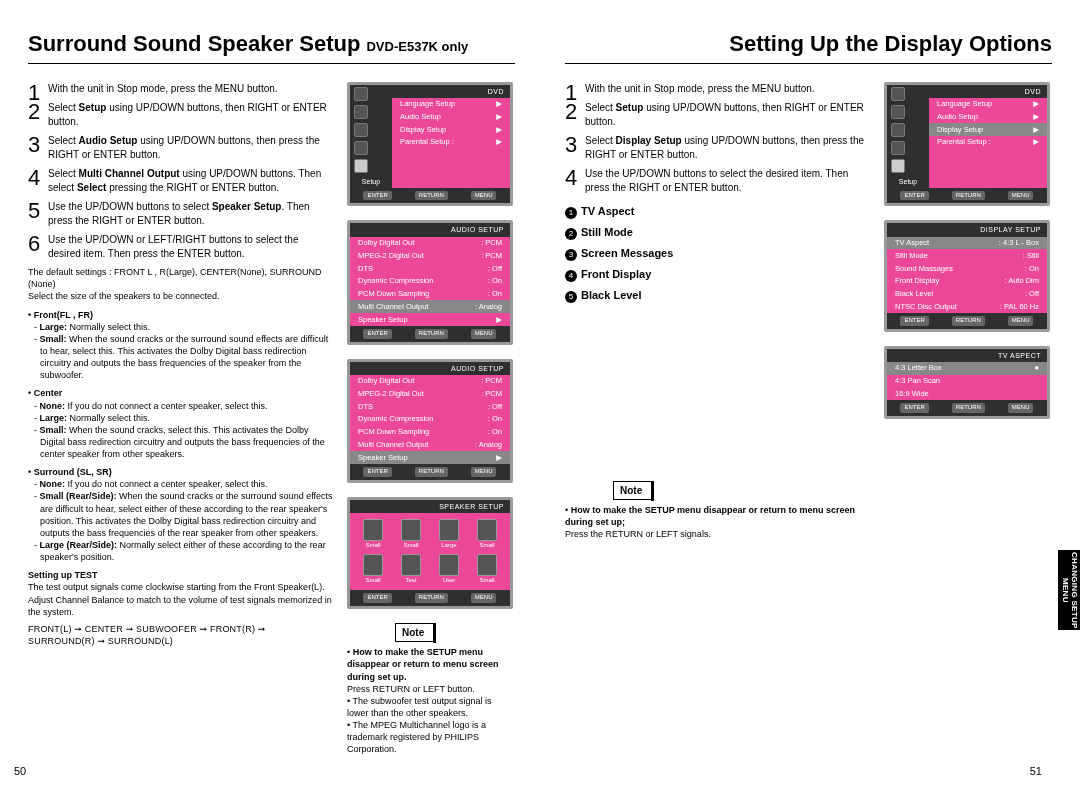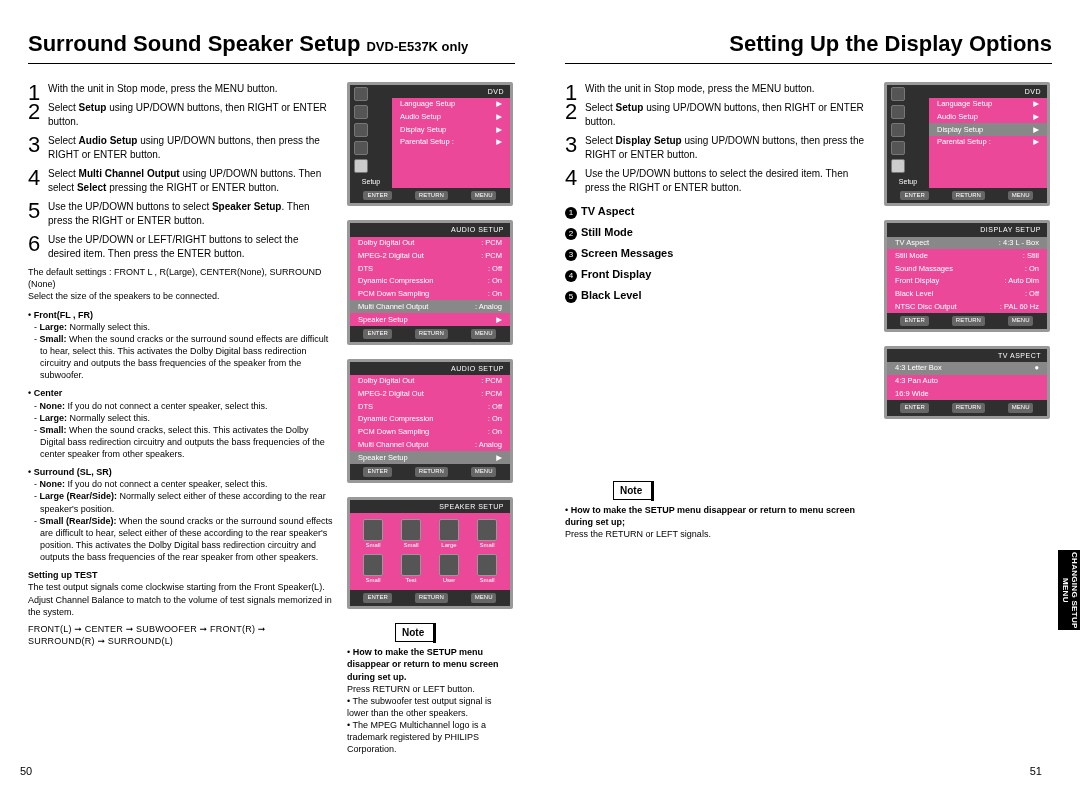--- a/index.html
+++ b/index.html
@@ -31,21 +31,21 @@
   .screen .sb { display:flex; justify-content:flex-start; gap:4px; padding:2px 4px; background:#2f2f2f;}
   .screen .sb .ic { width:14px;height:14px;background:#555;border:1px solid #777;border-radius:2px;}
   .screen .sb .lbl { font-size:7px; align-self:center;}
   .screen .btns { display:flex; justify-content:space-around; padding:3px 2px; background:#2f2f2f;}
   .screen .btns div { font-size:6px; background:#666; padding:1px 4px; border-radius:2px;}
   .note-box { margin-top: 12px; }
   .note-label { display: inline-block; border: 1.5px solid #000; border-right:none; padding: 2px 10px 2px 6px; font-weight: bold; font-size: 10px; margin-bottom:4px; position:relative;margin-left:48px;}
   .note-label:after{content:"";position:absolute;right:-2px;top:-1.5px;bottom:-1.5px;width:3px;background:#000;}
   .note-body { font-size: 9px; line-height: 1.35; }
   .page-num { position: absolute; bottom: 12px; font-size: 11px; }
-  .page-num.left { left: 20px; }
+  .page-num.left { left: 14px; }
   .page-num.right { right: 38px; }
   .side-tab { position: absolute; right: 0px; top: 550px; width: 22px; height: 80px; background: #000; color: #fff;
               writing-mode: vertical-rl; text-orientation: mixed; font-size: 8px; font-weight: bold; text-align: center;
               display:flex; align-items:center; justify-content:center; line-height:1.1; letter-spacing:0.3px;}
   .opt-list { margin-top: 10px; font-weight: bold; font-size: 11px; }
   .opt-list div { margin-bottom: 6px; }
   .circ { display:inline-block; width:12px;height:12px;border-radius:50%;background:#000;color:#fff;font-size:8px;text-align:center;line-height:12px;margin-right:4px;font-weight:normal;}
   .spk-grid { display:grid; grid-template-columns: repeat(4,1fr); gap:4px; padding:6px;}
   .spk { text-align:center; }
   .spk .box{ width:20px;height:22px;background:#555;border:1px solid #999;margin:0 auto 1px;border-radius:2px;}
@@ -87,22 +87,22 @@
           <ul id="center-items">
               <li>- <b>None:</b> If you do not connect a center speaker, select this.</li>
               <li>- <b>Large:</b> Normally select this.</li>
               <li>- <b>Small:</b> When the sound cracks, select this. This activates the Dolby Digital bass redirection circuitry and outputs the bass frequencies of the center speaker from other speakers.</li>
             </ul>
         </div>
         <div class="small-block">
           <div class="hd">• <span>Surround (SL, SR)</span></div>
           <ul id="surround-items">
               <li>- <b>None:</b> If you do not connect a center speaker, select this.</li>
+              <li>- <b>Small (Rear/Side):</b> When the sound cracks or the surround sound effects are difficult to hear, select either of these according to the rear speaker's position. This activates the Dolby Digital bass redirection circuitry and outputs the bass frequencies of the rear speaker from other speakers.</li>
               <li>- <b>Large (Rear/Side):</b> Normally select either of these according to the rear speaker's position.</li>
-              <li>- <b>Small (Rear/Side):</b> When the sound cracks or the surround sound effects are difficult to hear, select either of these according to the rear speaker's position. This activates the Dolby Digital bass redirection circuitry and outputs the bass frequencies of the rear speaker from other speakers.</li>
             </ul>
         </div>
         <div class="small-block">
           <div class="hd">Setting up TEST</div>
           <div>The test output signals come clockwise starting from the Front Speaker(L). Adjust Channel Balance to match to the volume of test signals memorized in the system.</div>
         </div>
         <div class="flow">FRONT(L) ➞ CENTER ➞ SUBWOOFER ➞ FRONT(R) ➞ SURROUND(R) ➞ SURROUND(L)</div>
       </div>
       <div class="colB">
         <div class="screen" id="scrL1">
@@ -366,21 +366,21 @@
               <div>MENU</div>
             </div>
           </div>
         <div class="screen" id="scrR3">
             <div class="scr-title">TV ASPECT</div>
             <div class="row hl">
               <span>4:3 Letter Box</span>
               <span class="rv">●</span>
             </div>
             <div class="row">
-              <span>4:3 Pan Auto</span>
+              <span>4:3 Pan Scan</span>
               <span class="rv"></span>
             </div>
             <div class="row">
               <span>16:9 Wide</span>
               <span class="rv"></span>
             </div>
             <div class="btns">
               <div>ENTER</div>
               <div>RETURN</div>
               <div>MENU</div>

